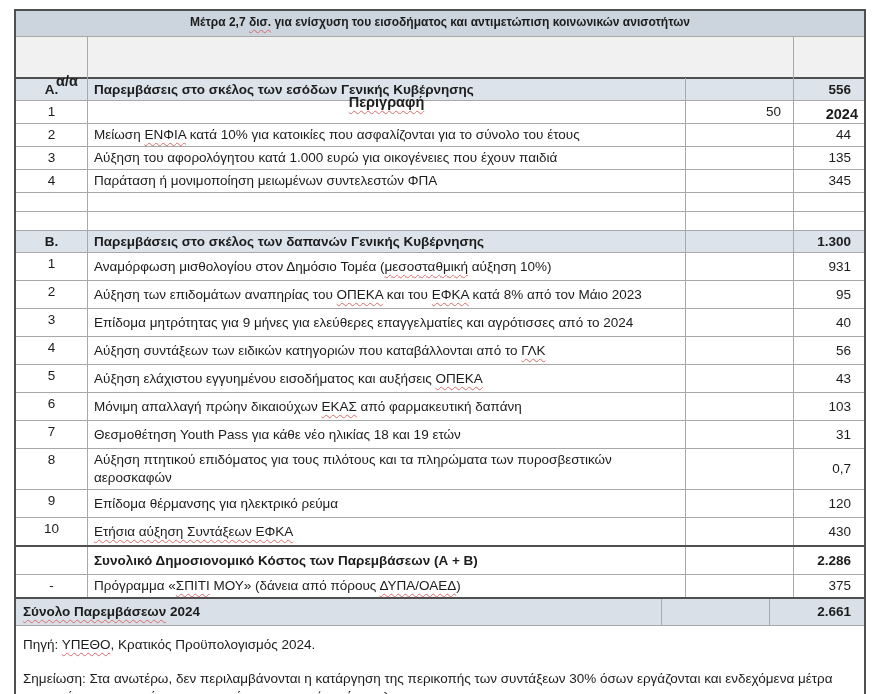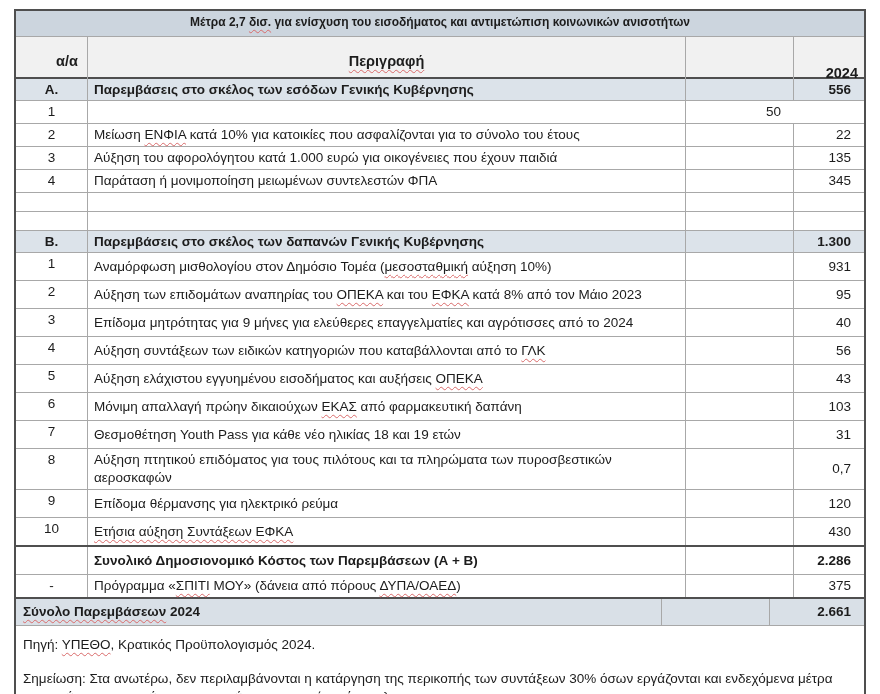--- a/index.html
+++ b/index.html
@@ -31,21 +31,21 @@
   .grid3 { display:grid; grid-template-columns:1fr 108px 94px; }
   .cell { border-right:1px solid var(--border,#a8a8a8); box-sizing:border-box; min-width:0; }
   .cell:last-child { border-right:none; }
 
   .header-row {
     background:var(--header-bg,#f1f1f1);
     border-bottom:2px solid var(--border-dark,#4f4f4f);
     height:40px; font-weight:bold; font-size:14.5px;
   }
   .header-row .c-num { display:flex; align-items:center; justify-content:center;margin-left:31px; }
-  .header-row .c-desc { display:flex; align-items:center; justify-content:center; padding:16px 6px; }
+  .header-row .c-desc { display:flex; align-items:center; justify-content:center; padding:16px 6px;margin-top:41px; }
   .header-row .c-val { display:flex; align-items:flex-end; justify-content:flex-end; padding:0 6px 4px 0; }
 
   .row { border-bottom:1px solid var(--border,#a8a8a8); font-size:13.5px; line-height:1.32; }
   .row.no-bb { border-bottom:none; }
   .row .c-num  { text-align:center; padding:2px 2px; }
   .row .c-desc { padding:2px 6px; display:flex; align-items:center; }
   .row .c-desc .txt { display:block; }
   .row .c-val  { display:flex; align-items:center; justify-content:flex-end; padding:2px 13px 2px 2px; text-align:right; }
 
   .row.item.group-A { min-height:19px; }
@@ -106,21 +106,21 @@
           <div class="cell c-num">1</div>
           <div class="cell c-blank"></div>
           <div class="cell c-val">50</div>
         </div>
         <div class="row item group-A grid4">
           <div class="cell c-num">2</div>
           <div class="cell c-desc">
             <span class="txt"><span>Μείωση </span><span class="sq">ΕΝΦΙΑ</span><span> κατά 10% για κατοικίες που ασφαλίζονται για το σύνολο του έτους</span></span>
           </div>
           <div class="cell c-blank"></div>
-          <div class="cell c-val">22</div>
+          <div class="cell c-val">44</div>
         </div>
         <div class="row item group-A grid4">
           <div class="cell c-num">3</div>
           <div class="cell c-desc">
             <span class="txt"><span>Αύξηση του αφορολόγητου κατά 1.000 ευρώ για οικογένειες που έχουν παιδιά</span></span>
           </div>
           <div class="cell c-blank"></div>
           <div class="cell c-val">135</div>
         </div>
         <div class="row item group-A grid4">

